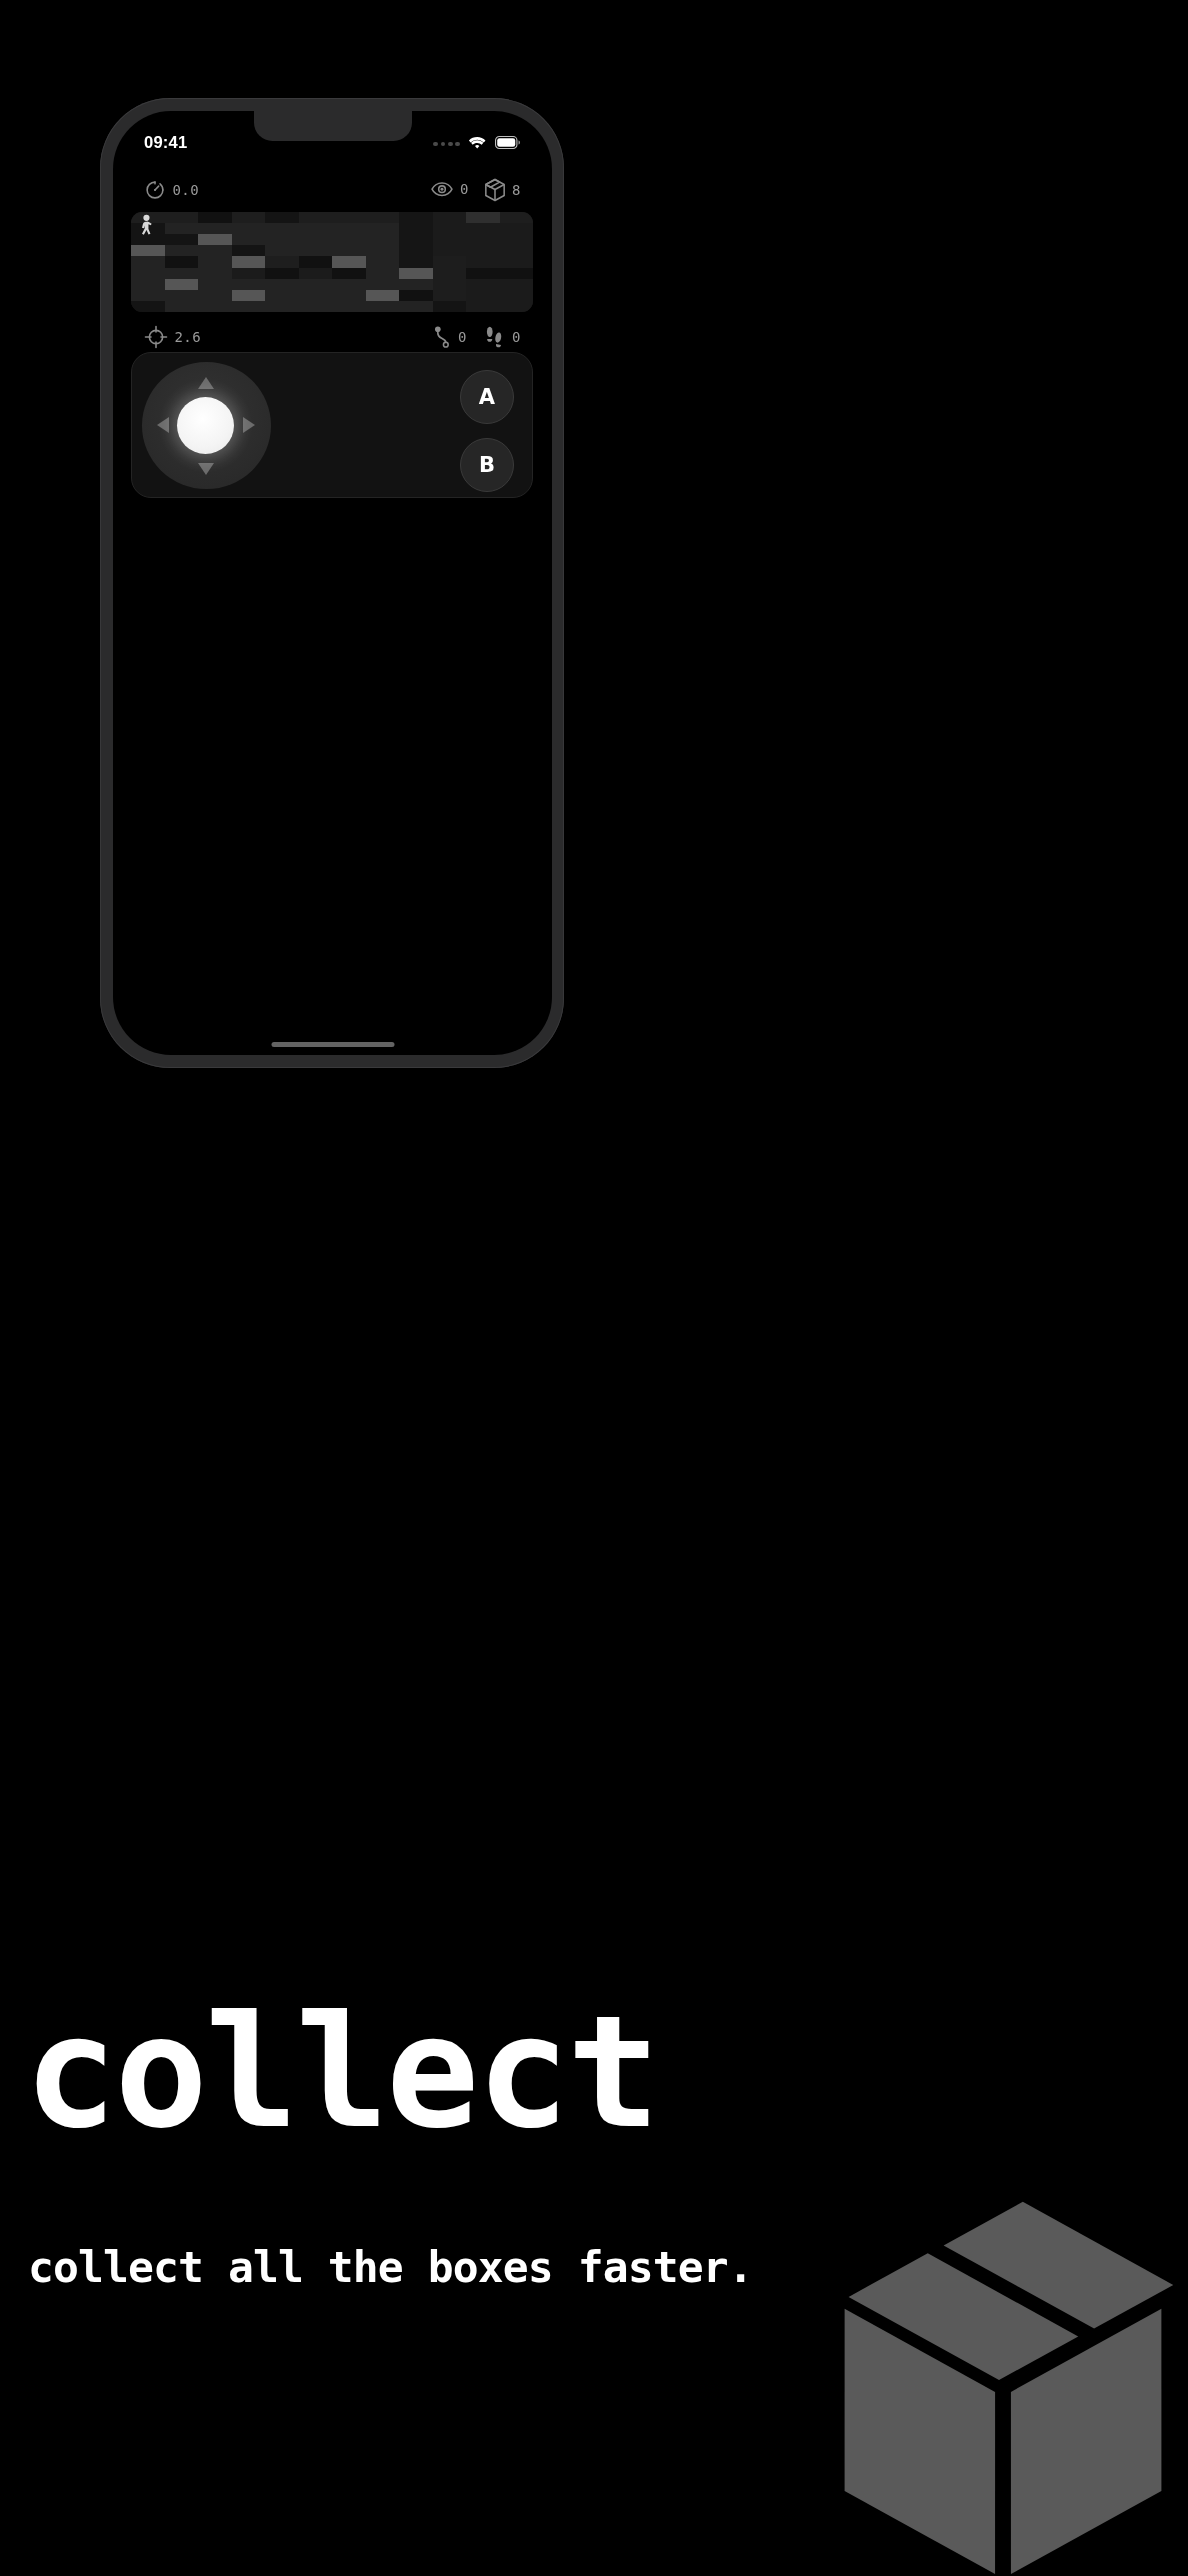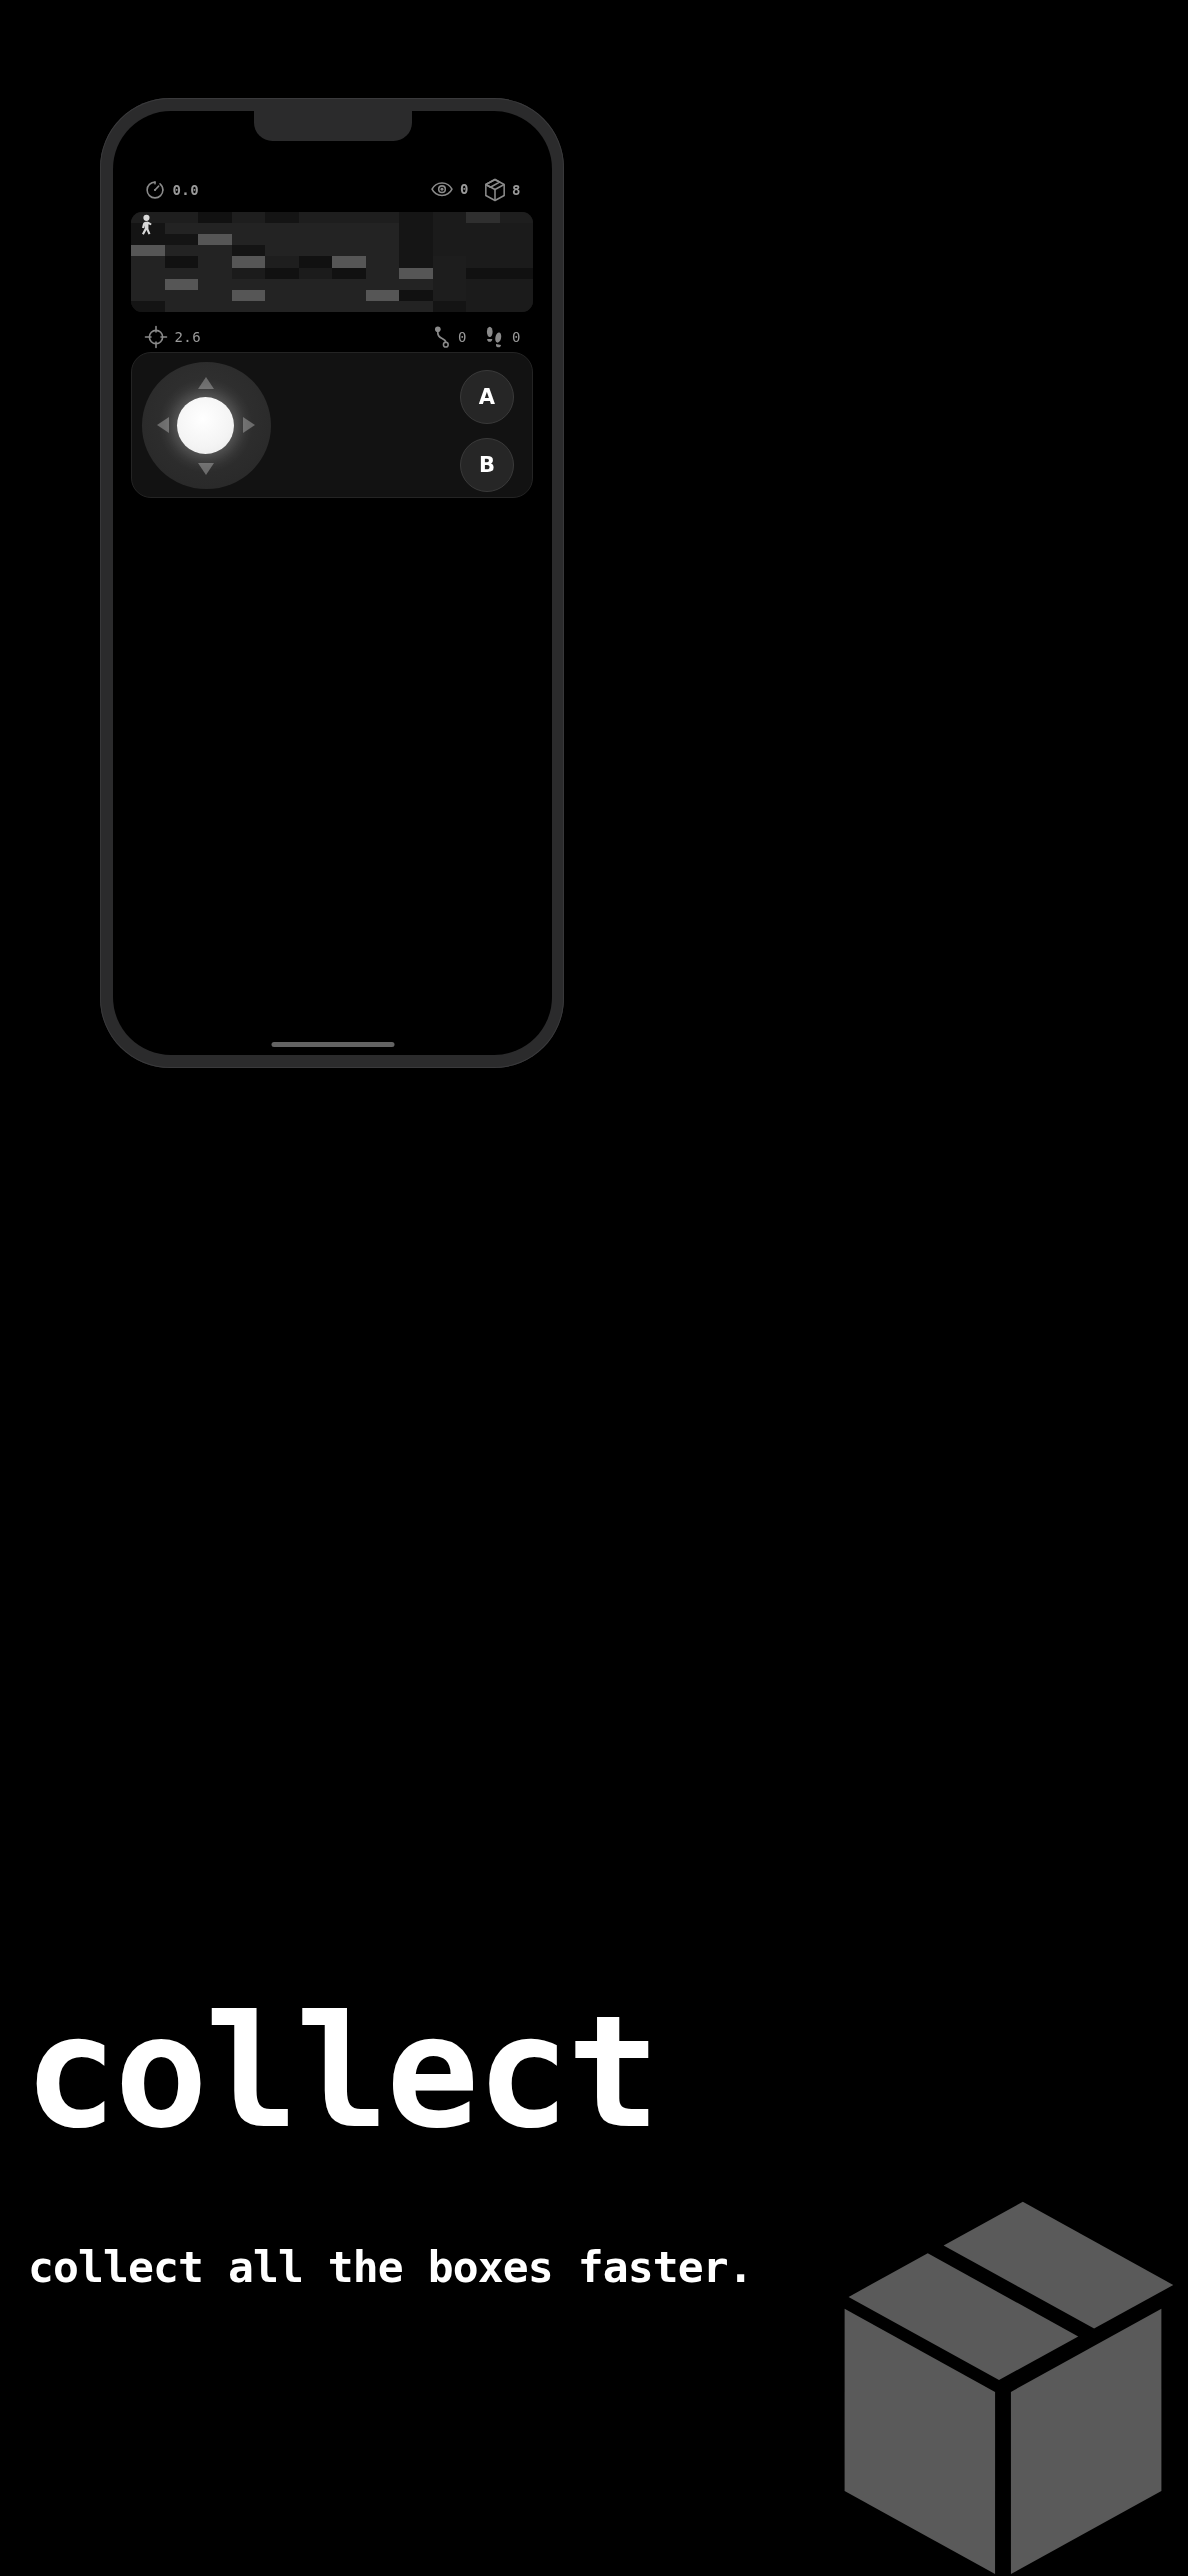--- a/index.html
+++ b/index.html
@@ -46,21 +46,21 @@
   #signal-dots{ display:flex; gap:2.8px; align-items:center; margin-top:2.8px;}
   #signal-dots i{ width:4.6px;height:4.6px;border-radius:50%;background:#4a4a4a;display:block;}
   .svg-ico{ display:block; }
 
   
   .hud-row{
     position:absolute; left:0; width:100%;
     display:flex; align-items:center; justify-content:space-between;
     padding:0 31px; color:#8a8a8a;
   }
-  #hud-top{ top:63px; height:31px;font-weight:bold; }
+  #hud-top{ top:63px; height:31px; }
   #hud-bottom{ top:210px; height:31px;gap:23px; }
   .hud-group{ display:flex; align-items:center; gap:7.4px; }
   .hud-item{ display:flex; align-items:center; gap:6.4px; }
   .hud-val{
     font-family:"DejaVu Sans Mono","Liberation Mono",monospace;
     font-size:14px; color:#9a9a9a; letter-spacing:0.5px;
   }
 
   
   #game-board{
@@ -181,20 +181,41 @@
   }
 </style>
 </head>
 <body>
 
 <div id="phone-frame">
   <div id="phone-screen">
 
     <div id="notch"></div>
 
+    <div id="status-bar">
+      <div id="status-time">09:41</div>
+      <div id="status-right">
+        <div id="signal-dots">
+          <i></i>
+            <i></i>
+            <i></i>
+            <i></i>
+        </div>
+        <svg class="svg-ico" width="18.4" height="14" viewBox="0 0 20 15">
+          <path d="M10 13.6 7.6 10.8a3.7 3.7 0 0 1 4.8 0L10 13.6z" fill="#fff"></path>
+          <path d="M10 7.4c-1.9 0-3.6.7-4.9 1.9L3.3 7.1A9.7 9.7 0 0 1 10 4.4c2.6 0 5 1 6.7 2.7l-1.8 2.2A7.1 7.1 0 0 0 10 7.4z" fill="#fff"></path>
+          <path d="M10 1.1c3.5 0 6.7 1.4 9 3.6L17.2 6.9A10.8 10.8 0 0 0 10 4.1 10.8 10.8 0 0 0 2.8 6.9L1 4.7A13.1 13.1 0 0 1 10 1.1z" fill="#fff"></path>
+        </svg>
+        <svg class="svg-ico" width="26" height="13" viewBox="0 0 28 14">
+          <rect x="0.6" y="0.6" width="23" height="12.8" rx="4" ry="4" fill="none" stroke="#bdbdbd" stroke-width="1.2"></rect>
+          <rect x="2.4" y="2.4" width="19.4" height="9.2" rx="2.4" ry="2.4" fill="#fff"></rect>
+          <path d="M25.3 4.8v4.4c1.1-.3 1.7-1.1 1.7-2.2s-.6-1.9-1.7-2.2z" fill="#8a8a8a"></path>
+        </svg>
+      </div>
+    </div>
 
     <div id="hud-top" class="hud-row">
       <div class="hud-item">
         <svg class="svg-ico" width="22" height="22" viewBox="0 0 24 24">
           <path d="M12 3.4a8.6 8.6 0 1 0 8.6 8.6" fill="none" stroke="#8a8a8a" stroke-width="1.7" stroke-linecap="round"></path>
           <path d="M12 3.4v1.9" fill="none" stroke="#8a8a8a" stroke-width="1.7" stroke-linecap="round"></path>
           <path d="M20.6 12c0-2.7-1.2-5.1-3.1-6.7" fill="none" stroke="#8a8a8a" stroke-width="1.7" stroke-linecap="round"></path>
           <path d="M12 12 16 7.8" fill="none" stroke="#8a8a8a" stroke-width="1.7" stroke-linecap="round"></path>
           <circle cx="12" cy="12" r="1.2" fill="#8a8a8a"></circle>
         </svg>

